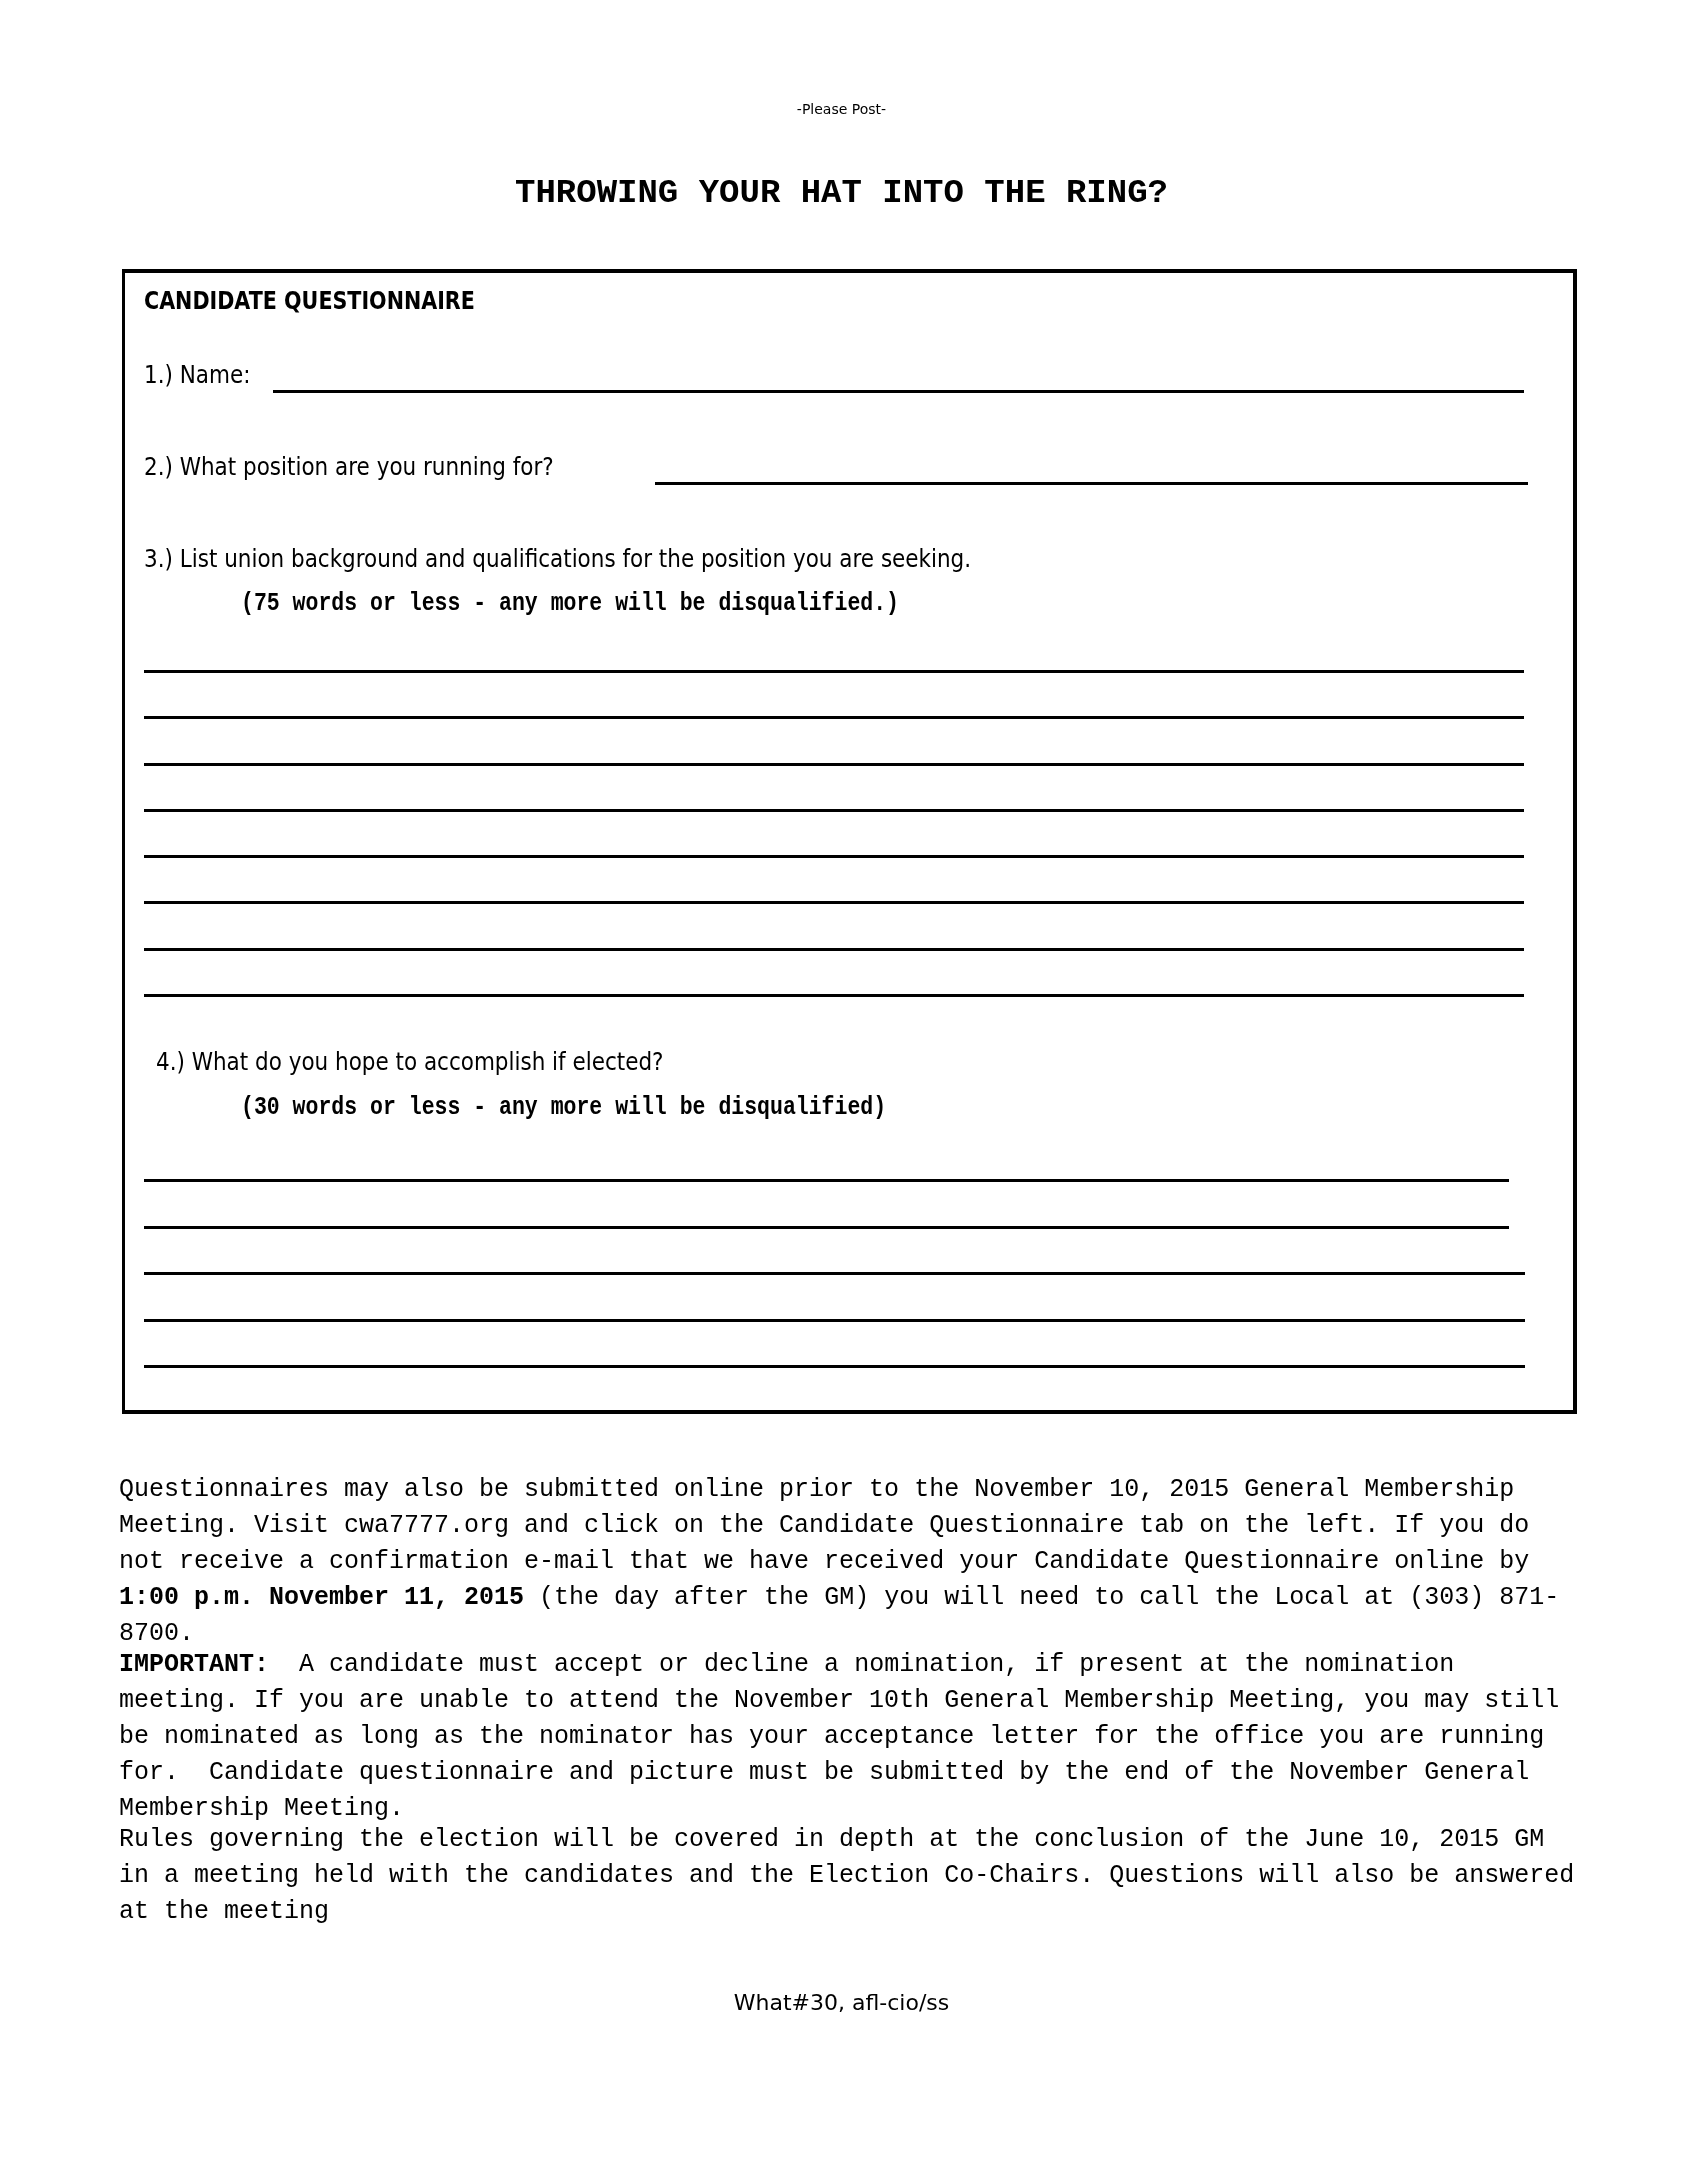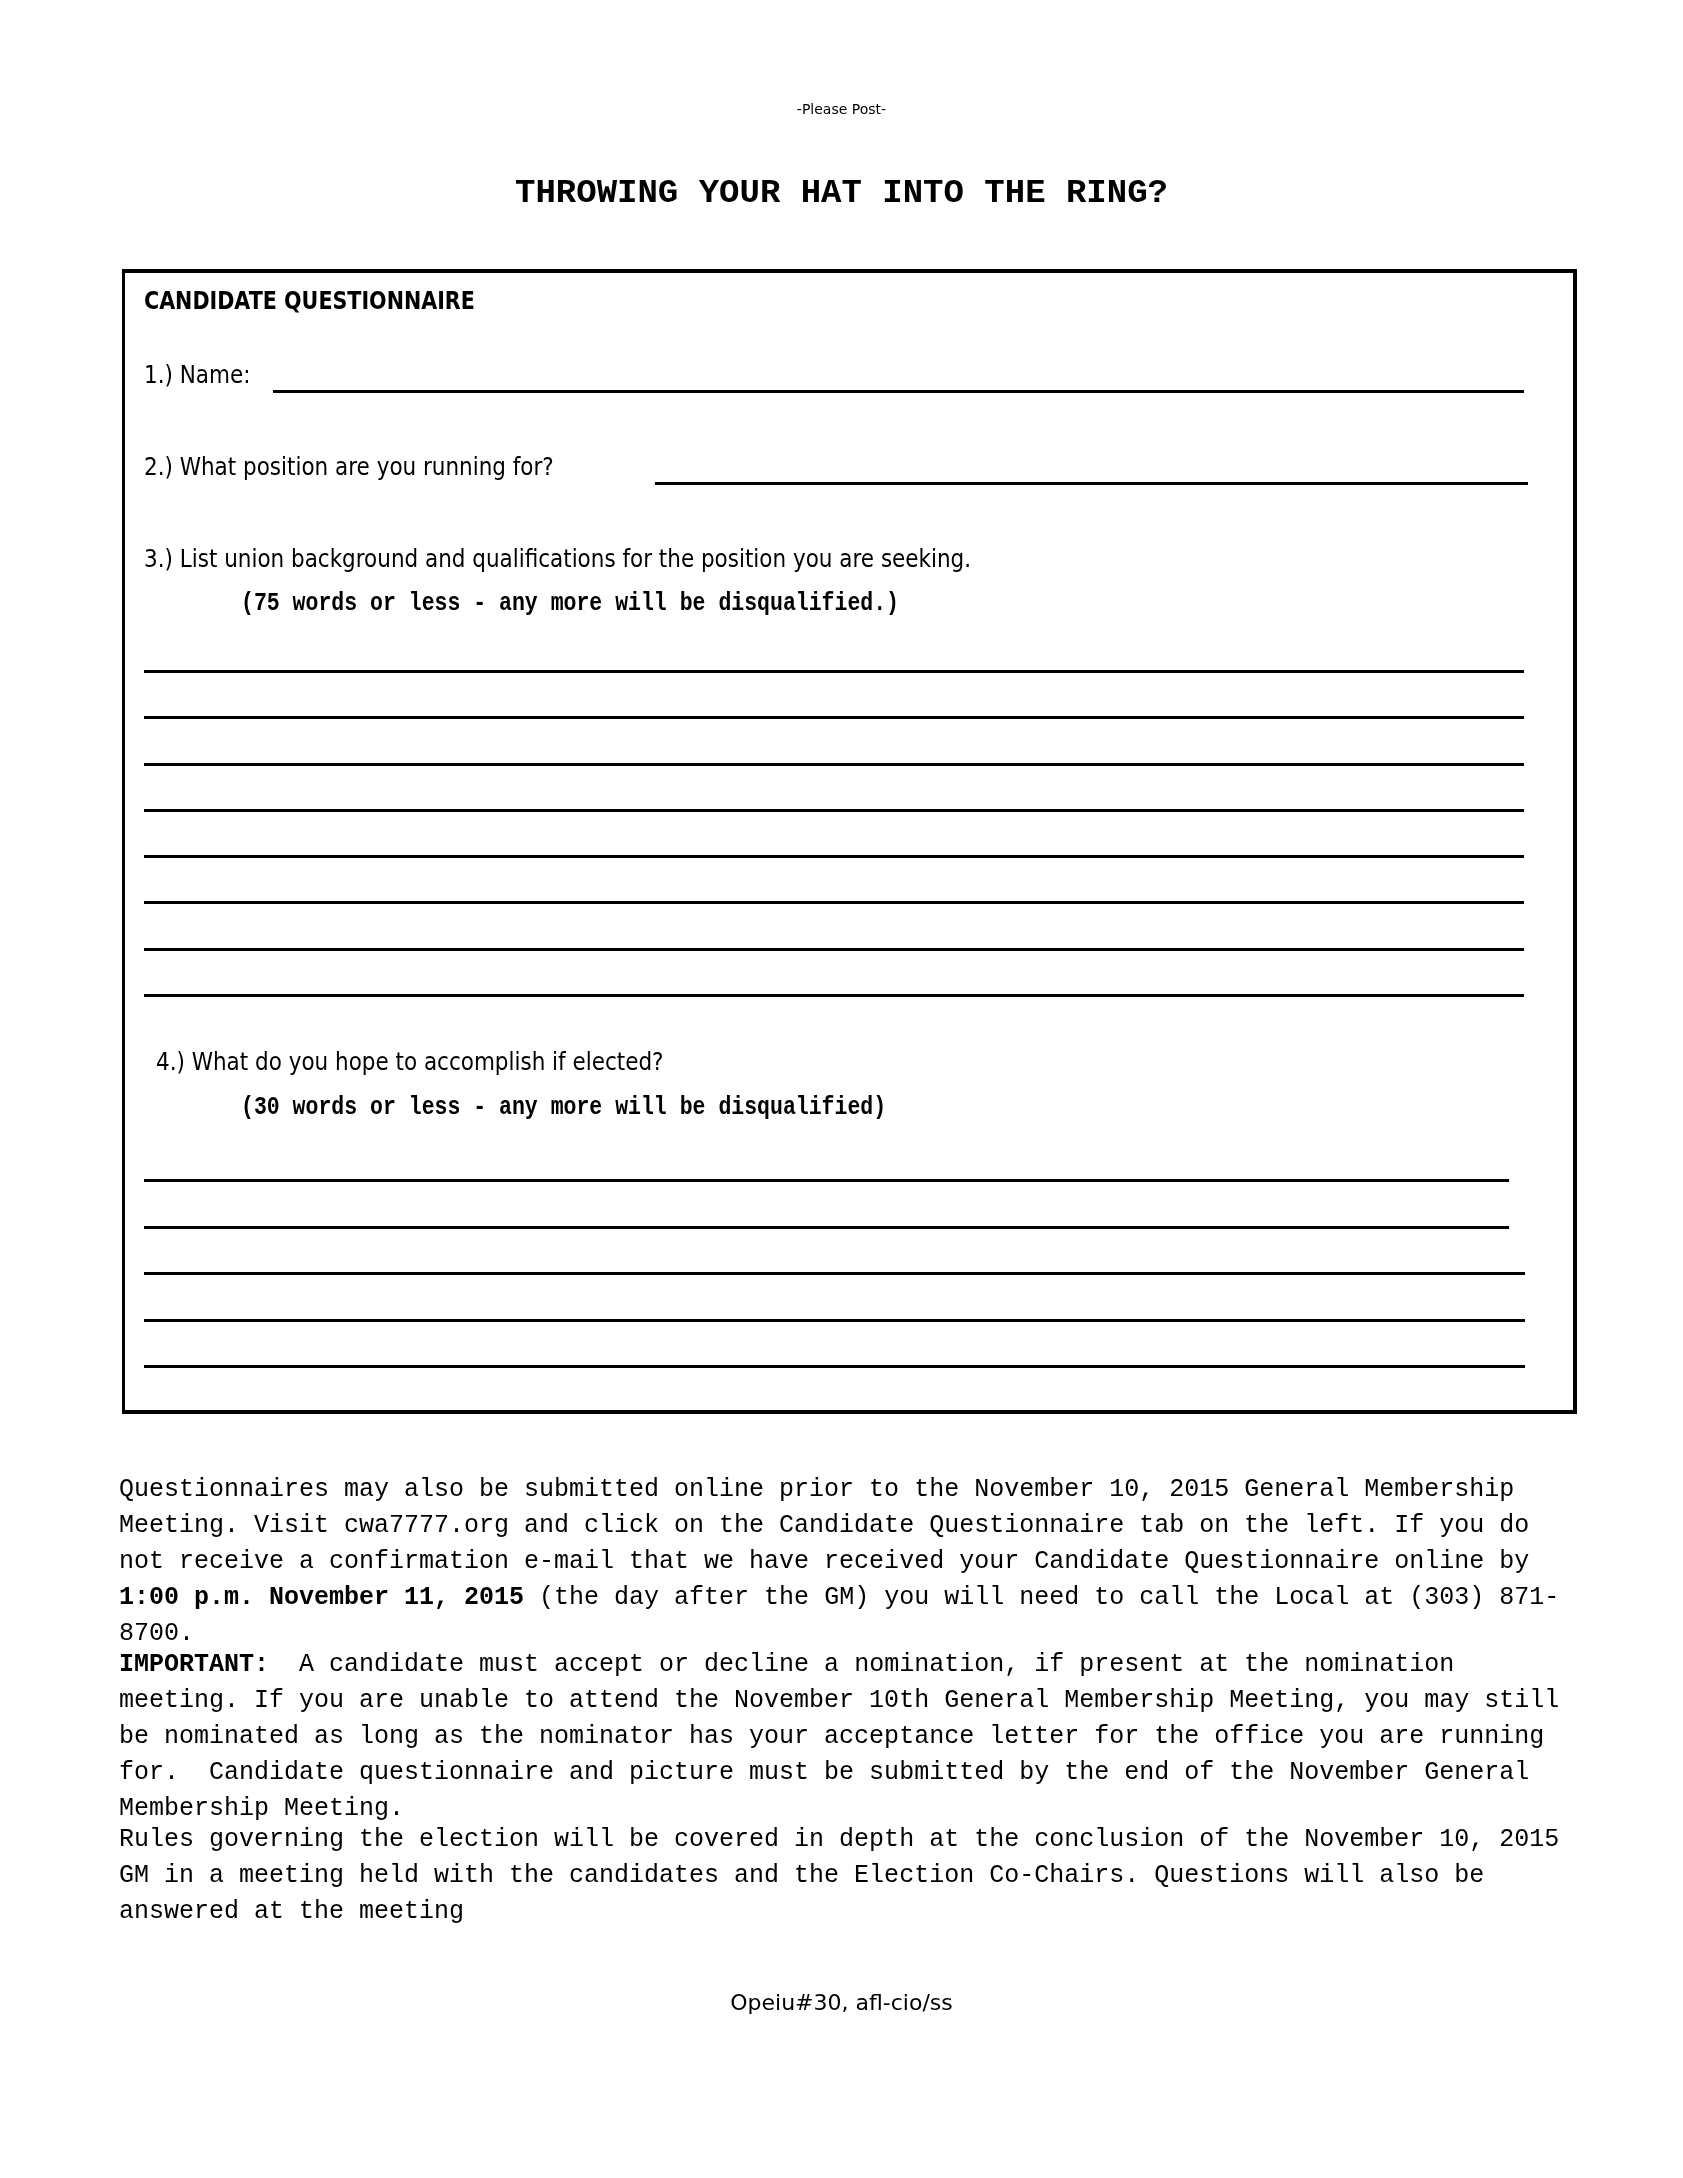--- a/index.html
+++ b/index.html
@@ -89,16 +89,16 @@
   </div>
 
 <div class="abs para" style="top:1472px;">
   <span>Questionnaires may also be submitted online prior to the November 10, 2015 General Membership Meeting. Visit cwa7777.org and click on the Candidate Questionnaire tab on the left. If you do not receive a confirmation e-mail that we have received your Candidate Questionnaire online by </span><b>1:00 p.m. November 11, 2015</b><span> (the day after the GM) you will need to call the Local at (303) 871-8700.</span>
 </div>
 
 <div class="abs para" style="top:1647px;">
   <b>IMPORTANT:</b><span style="white-space:pre-wrap;">  A candidate must accept or decline a nomination, if present at the nomination meeting. If you are unable to attend the November 10th General Membership Meeting, you may still be nominated as long as the nominator has your acceptance letter for the office you are running for.  Candidate questionnaire and picture must be submitted by the end of the November General Membership Meeting.</span>
 </div>
 
-<div class="abs para" style="top:1822px;">Rules governing the election will be covered in depth at the conclusion of the November 10, 2015 GM in a meeting held with the candidates and the Election Co-Chairs. Questions will also be answered at the meeting</div>
+<div class="abs para" style="top:1822px;">Rules governing the election will be covered in depth at the conclusion of the June 10, 2015 GM in a meeting held with the candidates and the Election Co-Chairs. Questions will also be answered at the meeting</div>
 
-<div class="abs footer">Opeiu#30, afl-cio/ss</div>
+<div class="abs footer">What#30, afl-cio/ss</div>
 
 
 </body></html>

